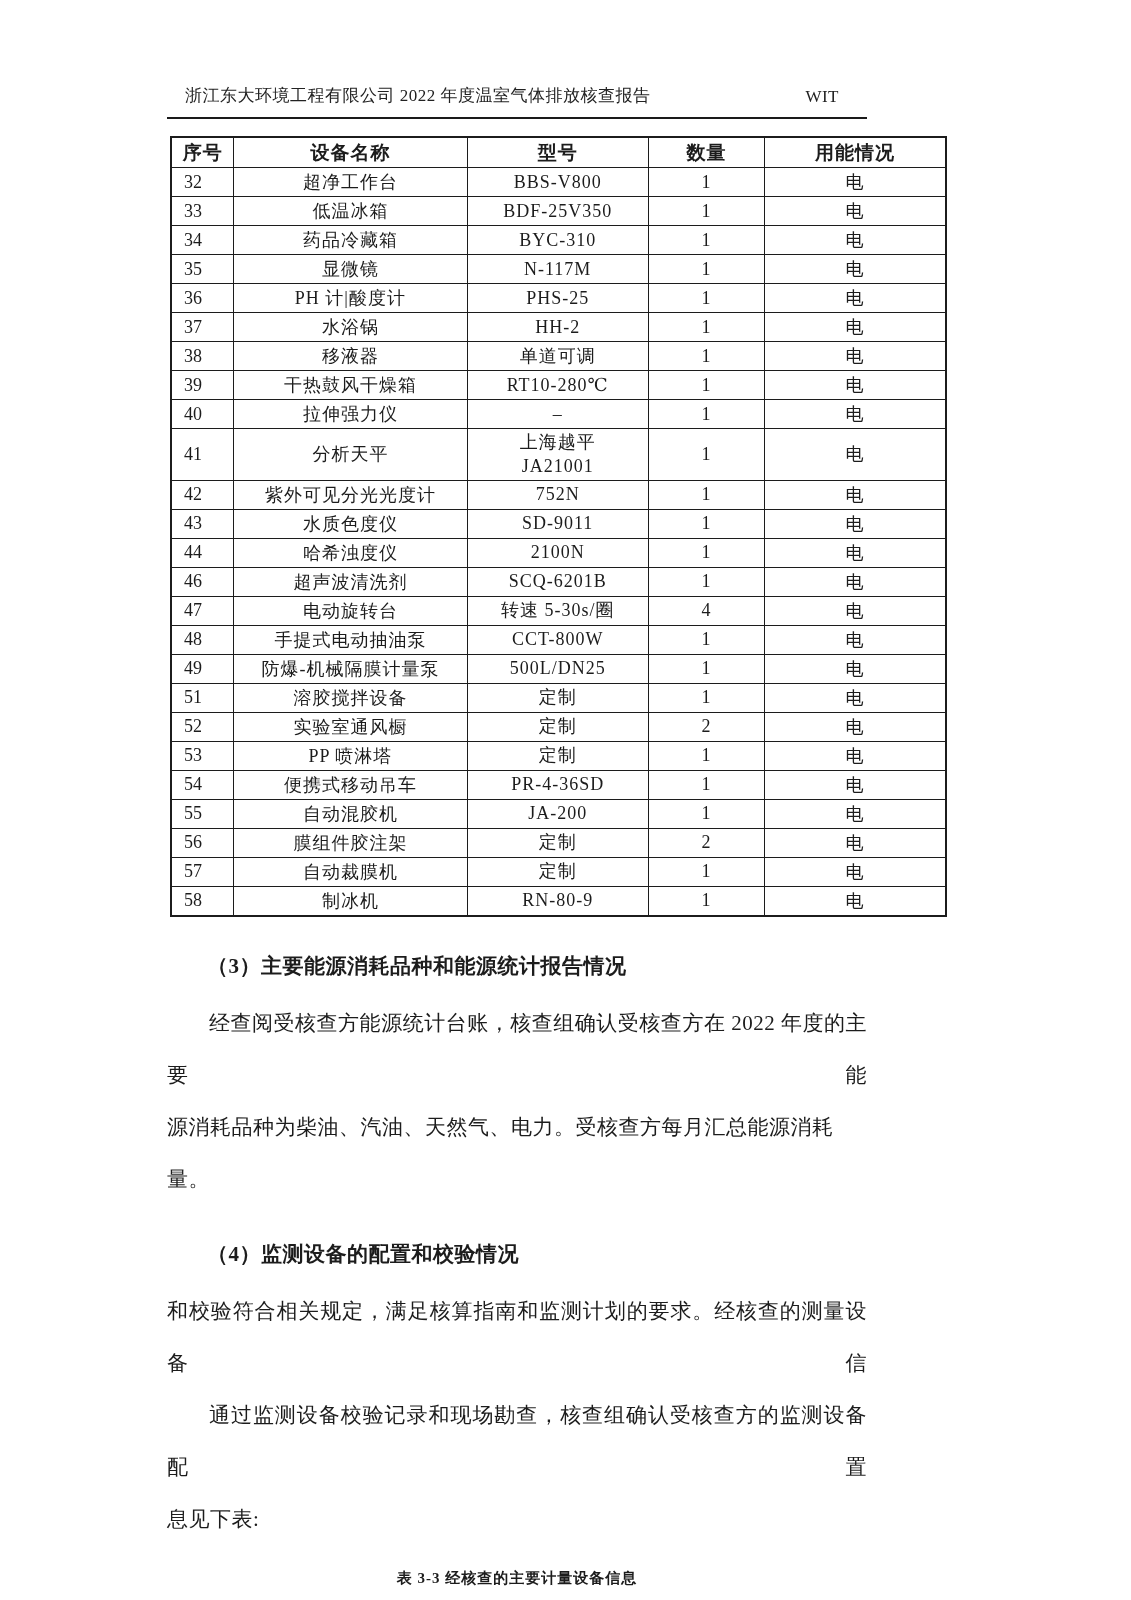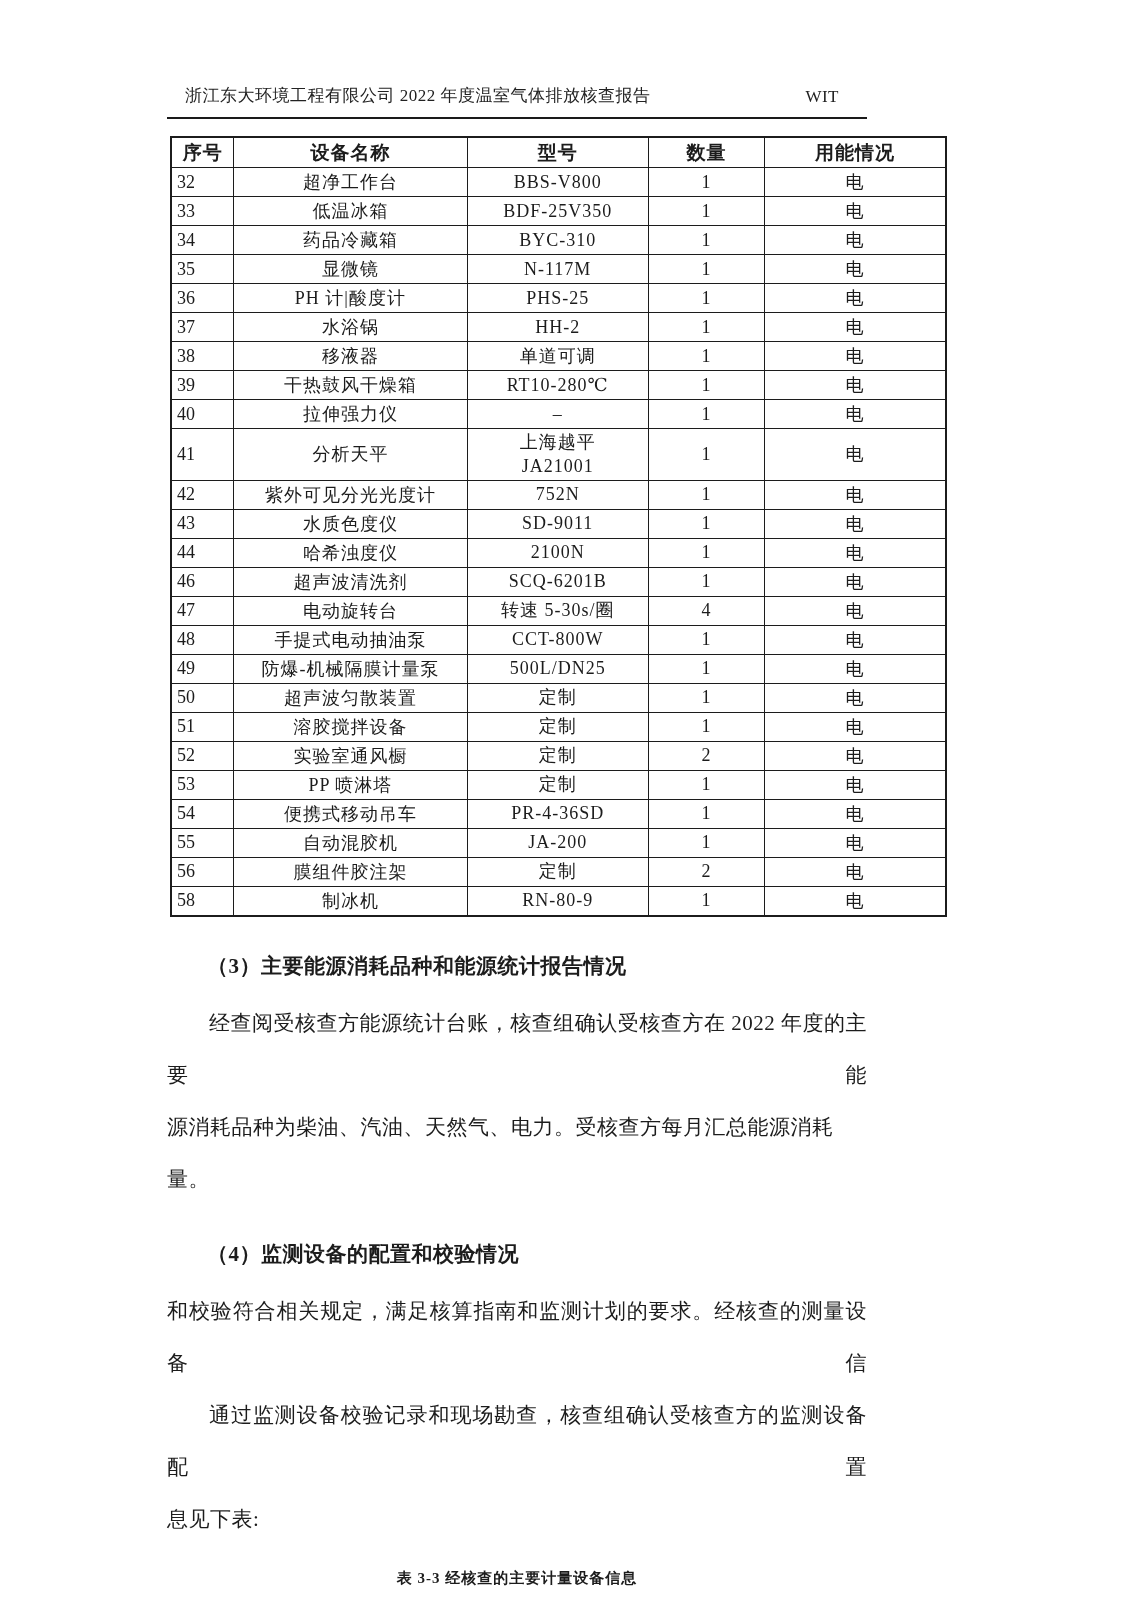--- a/index.html
+++ b/index.html
@@ -50,21 +50,21 @@
     text-align: center;
     vertical-align: middle;
     padding: 1px 2px;
     overflow: hidden;
   }
   table.doc-table { border: 2px solid #1c1c1c; }
   table.equip-table th { height: 27px; font-weight: bold; font-size: 19px; }
   table.equip-table td { height: 26px; }
   table.equip-table td.col-no {
     text-align: left;
-    padding-left: 5px;
+    padding-left: 12px;
     letter-spacing: 0;
   }
   table.equip-table td.col-model { white-space: pre-line; line-height: 1.35; }
   
   .section-heading {
     margin-top: 34px;
     font-size: 21px;
     font-weight: bold;
     letter-spacing: 0.5px;
     text-indent: 40px;
@@ -271,27 +271,20 @@
         </tr>
 
         <tr>
           <td class="col-no">49</td>
           <td class="col-name">防爆-机械隔膜计量泵</td>
           <td class="col-model">500L/DN25</td>
           <td class="col-qty">1</td>
           <td class="col-energy">电</td>
         </tr>
 
-        <tr>
-          <td class="col-no">50</td>
-          <td class="col-name">超声波匀散装置</td>
-          <td class="col-model">定制</td>
-          <td class="col-qty">1</td>
-          <td class="col-energy">电</td>
-        </tr>
 
         <tr>
           <td class="col-no">51</td>
           <td class="col-name">溶胶搅拌设备</td>
           <td class="col-model">定制</td>
           <td class="col-qty">1</td>
           <td class="col-energy">电</td>
         </tr>
 
         <tr>
@@ -327,20 +320,27 @@
         </tr>
 
         <tr>
           <td class="col-no">56</td>
           <td class="col-name">膜组件胶注架</td>
           <td class="col-model">定制</td>
           <td class="col-qty">2</td>
           <td class="col-energy">电</td>
         </tr>
 
+        <tr>
+          <td class="col-no">57</td>
+          <td class="col-name">自动裁膜机</td>
+          <td class="col-model">定制</td>
+          <td class="col-qty">1</td>
+          <td class="col-energy">电</td>
+        </tr>
 
         <tr>
           <td class="col-no">58</td>
           <td class="col-name">制冰机</td>
           <td class="col-model">RN-80-9</td>
           <td class="col-qty">1</td>
           <td class="col-energy">电</td>
         </tr>
       </tbody>
   </table>

